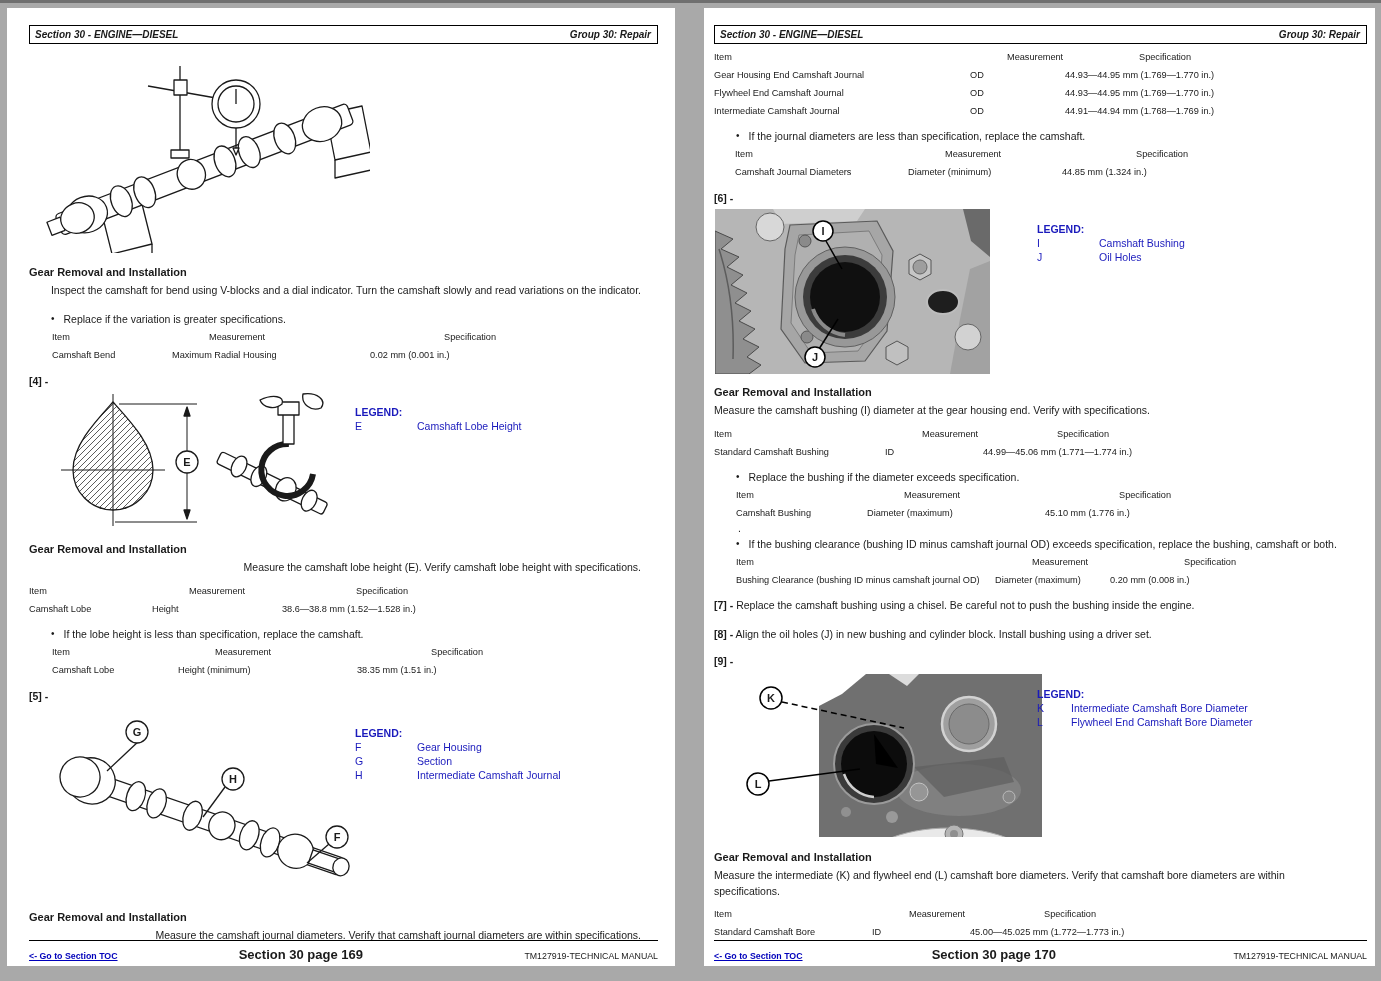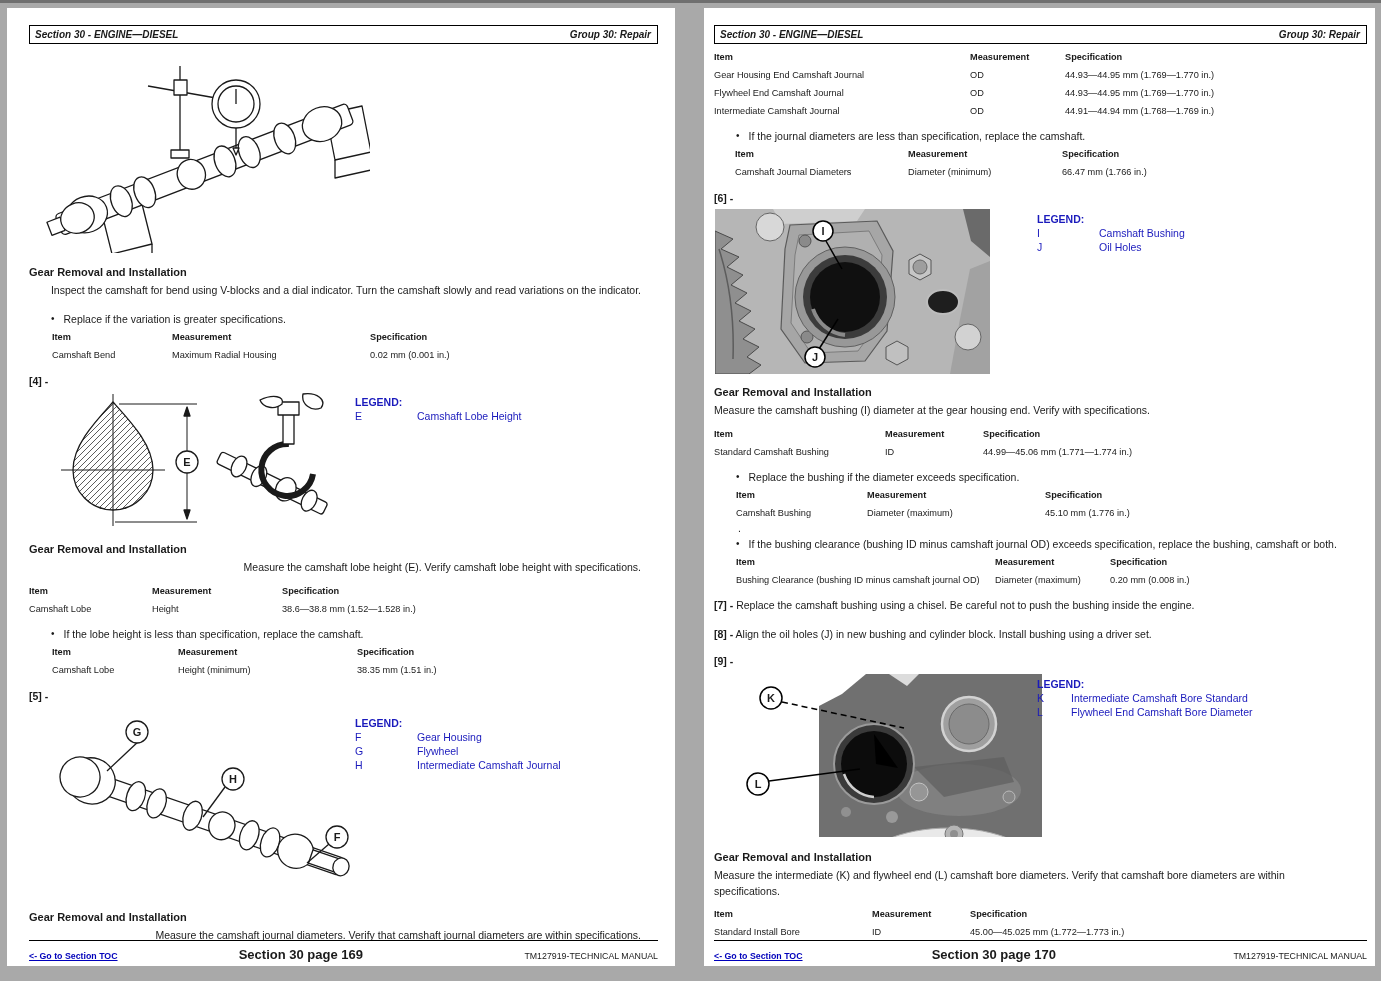--- a/index.html
+++ b/index.html
@@ -31,42 +31,42 @@
   .maxw-l { max-width:612px;text-align:right; }
   .maxw-r { max-width:634px; }
 
   .bullet { display:flex; gap:9px; margin-top:13px; margin-left:22px; font-size:10.5px; }
   .bullet .mark { font-size:10px; line-height:1.4; }
   .bullet .btxt { line-height:1.45; }
 
   .spec-table { margin-top:5px; font-size:9.2px; }
   .trow { display:grid; }
   .trow + .trow { margin-top:8px; }
-  .th { font-weight:bold; }
+  .th { font-weight:normal;gap:37px; }
   .tl1 { margin-left:23px; }  .tl1 .trow { grid-template-columns:120px 198px auto; }
   .tl2 { }                    .tl2 .trow { grid-template-columns:123px 130px auto; }
   .tl3 { margin-left:23px; }  .tl3 .trow { grid-template-columns:126px 179px auto; }
   .tr1 { }                    .tr1 .trow { grid-template-columns:256px 95px auto; }
   .tr2 { margin-left:21px; }  .tr2 .trow { grid-template-columns:173px 154px auto; }
   .tr3 { }                    .tr3 .trow { grid-template-columns:171px 98px auto; }
   .tr4 { margin-left:22px; }  .tr4 .trow { grid-template-columns:131px 178px auto; }
   .tr5 { margin-left:22px; }  .tr5 .trow { grid-template-columns:259px 115px auto; }
   .tr6 { }                    .tr6 .trow { grid-template-columns:158px 98px auto; }
 
   .step { font-size:10.5px; font-weight:bold; margin-top:15px; }
   .steppara { font-size:10.5px; margin-top:13px; line-height:1.45; }
   .steppara .stepnum { font-weight:bold; }
   .dotline { font-size:10.5px; margin-top:4px; margin-left:24px; }
 
   .figrow { position:relative; margin-top:5px; }
   .figrow svg { display:block; }
   .legend { position:absolute; color:#1a1abc; font-size:10.5px; }
   .legend-l { left:326px; }
   .legend-r { left:323px; }
-  .legend .lt { font-weight:bold; }
+  .legend .lt { font-weight:bold;margin-top:10px; }
   .lrow { display:grid; grid-template-columns:62px auto; margin-top:2px; }
   .lrow-narrow { grid-template-columns:34px auto; }
 
   .footer {
     position:absolute; bottom:21px;
     border-top:1px solid #000; padding-top:6px;
     display:flex; align-items:baseline;
   }
   .footer-l { left:22px; right:17px; }
   .footer-r { left:10px; right:8px; }
@@ -259,21 +259,21 @@
       <text class="callout-txt" x="300" y="134" text-anchor="middle">F</text>
     </svg>
     <div class="legend legend-l" style="top:10px;">
       <div class="lt">LEGEND:</div>
       <div class="lrow">
         <span>F</span>
         <span>Gear Housing</span>
       </div>
       <div class="lrow">
         <span>G</span>
-        <span>Flywheel</span>
+        <span>Section</span>
       </div>
       <div class="lrow">
         <span>H</span>
         <span>Intermediate Camshaft Journal</span>
       </div>
     </div>
   </div>
 
   <div class="gri" style="margin-top:6px">Gear Removal and Installation</div>
   <p class="body-p maxw-l">Measure the camshaft journal diameters. Verify that camshaft journal diameters are within specifications.</p>
@@ -324,21 +324,21 @@
 
   <div class="spec-table tr2">
     <div class="trow th">
       <div>Item</div>
       <div>Measurement</div>
       <div>Specification</div>
     </div>
     <div class="trow">
       <div>Camshaft Journal Diameters</div>
       <div>Diameter (minimum)</div>
-      <div>66.47 mm (1.766 in.)</div>
+      <div>44.85 mm (1.324 in.)</div>
     </div>
   </div>
 
   <div class="step">[6] -</div>
 
   <div class="figrow" style="height:168px;">
     <svg width="275" height="165" viewBox="0 0 275 165" style="margin-left:1px">
       <rect x="0" y="0" width="275" height="165" fill="#b6b6b6"></rect>
       <polygon points="58,0 150,0 142,12 66,15" fill="#cfcfcf"></polygon>
       <polygon points="248,0 275,0 275,48 256,32" fill="#6a6a6a"></polygon>
@@ -485,40 +485,40 @@
       <line x1="55" y1="109" x2="146" y2="97" stroke="#000" stroke-width="1.6"></line>
       <circle cx="57" cy="26" r="11" fill="#fff" stroke="#000" stroke-width="1.5"></circle>
       <circle cx="44" cy="112" r="11" fill="#fff" stroke="#000" stroke-width="1.5"></circle>
       <text class="callout-txt" x="57" y="30" text-anchor="middle">K</text>
       <text class="callout-txt" x="44" y="116" text-anchor="middle">L</text>
     </svg>
     <div class="legend legend-r" style="top:6px;">
       <div class="lt">LEGEND:</div>
       <div class="lrow lrow-narrow">
         <span>K</span>
-        <span>Intermediate Camshaft Bore Standard</span>
+        <span>Intermediate Camshaft Bore Diameter</span>
       </div>
       <div class="lrow lrow-narrow">
         <span>L</span>
         <span>Flywheel End Camshaft Bore Diameter</span>
       </div>
     </div>
   </div>
 
   <div class="gri" style="margin-top:7px">Gear Removal and Installation</div>
   <p class="body-p maxw-r">Measure the intermediate (K) and flywheel end (L) camshaft bore diameters. Verify that camshaft bore diameters are within specifications.</p>
 
   <div class="spec-table tr6" style="margin-top:10px">
     <div class="trow th">
       <div>Item</div>
       <div>Measurement</div>
       <div>Specification</div>
     </div>
     <div class="trow">
-      <div>Standard Install Bore</div>
+      <div>Standard Camshaft Bore</div>
       <div>ID</div>
       <div>45.00—45.025 mm (1.772—1.773 in.)</div>
     </div>
   </div>
 
   <div class="footer footer-r">
     <span class="fl"><a class="toclink">&lt;- Go to Section TOC</a></span>
     <span class="fc">Section 30 page 170</span>
     <span class="fr">TM127919-TECHNICAL MANUAL</span>
   </div>

